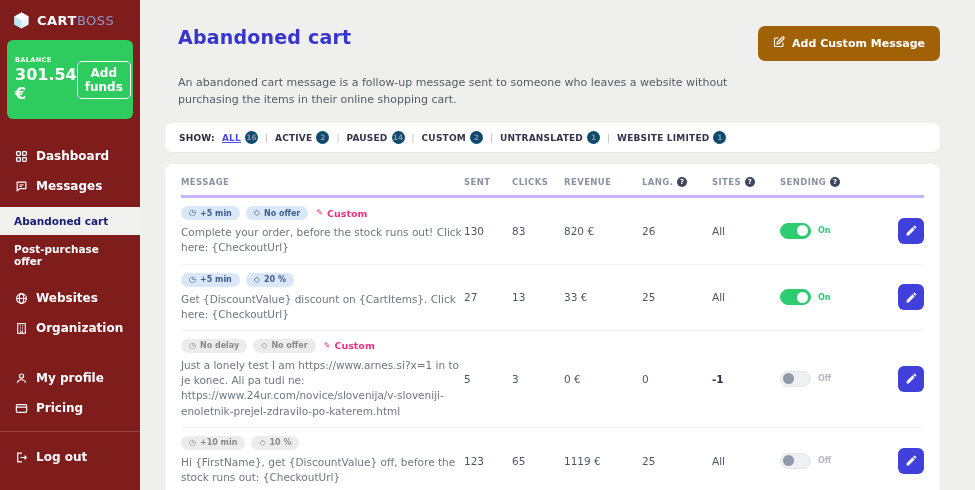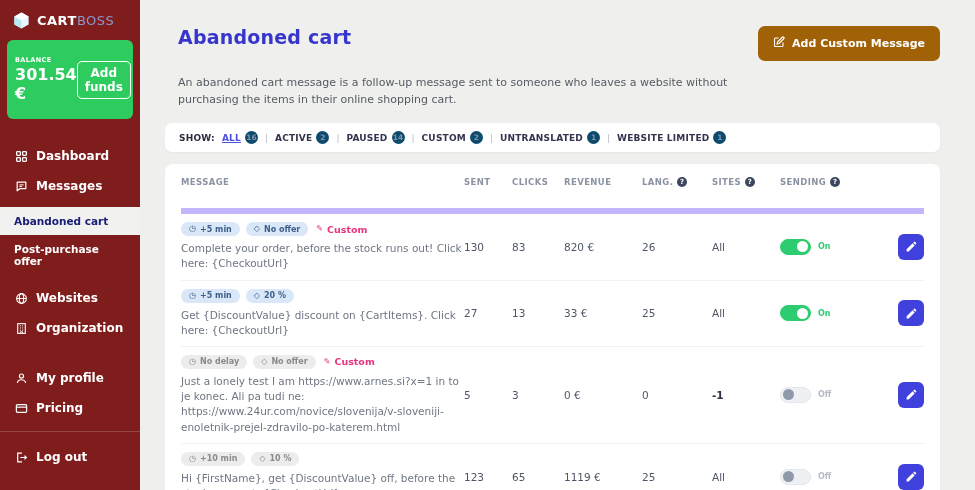--- a/index.html
+++ b/index.html
@@ -55,21 +55,21 @@
   .f-item.active .f-label { color:#4b4fdd; text-decoration:underline; }
   .f-count { width:13px; height:13px; border-radius:50%; background:#0c4a6e; color:#8792ab;
     font-size:7.5px; font-weight:bold; display:inline-flex; align-items:center; justify-content:center; }
   .sep { color:#b9bcc4; font-size:9px; }
 
   
   .table-card { margin-top:12px; background:#fff; border-radius:8px 8px 0 0; padding:0 16px;
     box-shadow:0 1px 2px rgba(0,0,0,.04); }
   .thead, .trow { display:grid;
     grid-template-columns:1fr 48px 52px 78px 70px 68px 100px 44px; align-items:center; }
-  .thead { padding:13px 0 21px 0; border-bottom:6px solid #c4b5fd; }
+  .thead { padding:13px 0 8px 0; border-bottom:3px solid #c4b5fd; }
   .th { font-size:8.5px; font-weight:bold; color:#8b93a3; letter-spacing:.4px;
     display:flex; align-items:center; gap:4px; }
   .info-icon { width:10px; height:10px; border-radius:50%; background:#3c465e; color:#fff;
     font-size:7px; font-weight:bold; display:inline-flex; align-items:center; justify-content:center;
     cursor:pointer; }
   .trow { padding:8px 0; border-bottom:1px solid #f1f1f1; }
   .trow:last-child { border-bottom:none; }
   .badges { display:flex; align-items:center; gap:6px; flex-wrap:wrap; }
   .badge { display:inline-flex; align-items:center; gap:4px; font-size:8px; font-weight:bold;
     padding:2.5px 8px; border-radius:9px; white-space:nowrap; }

